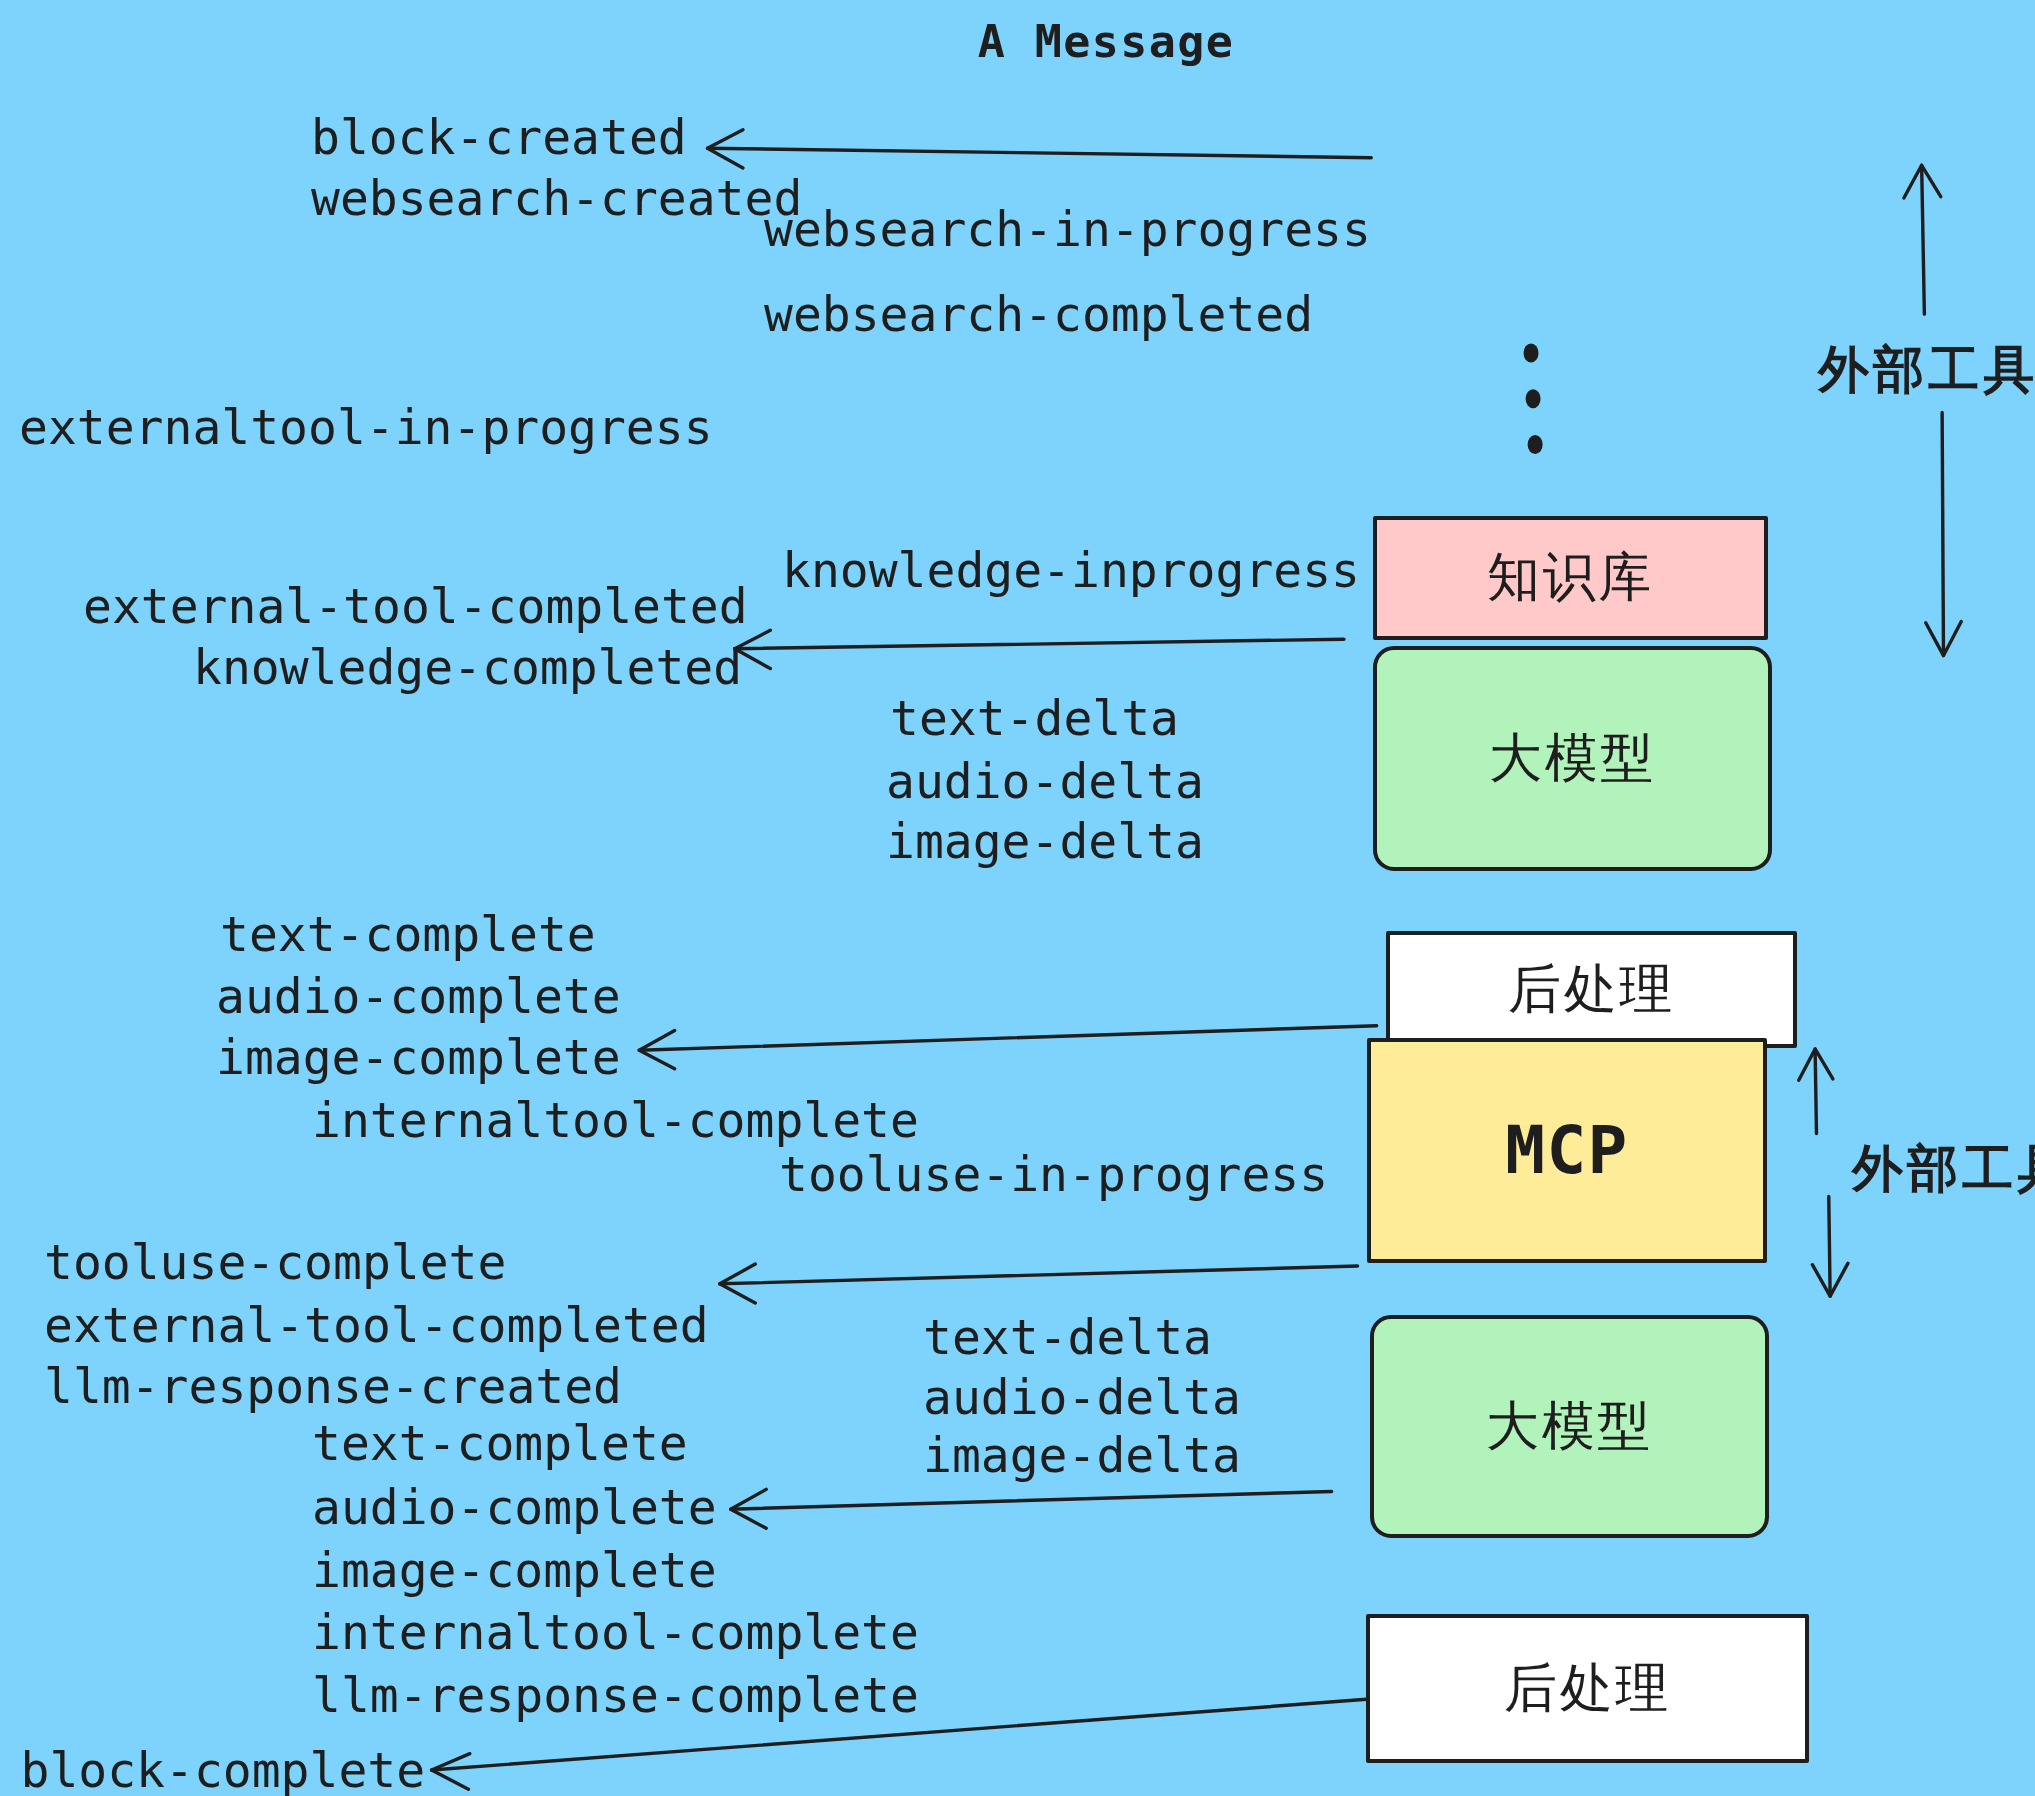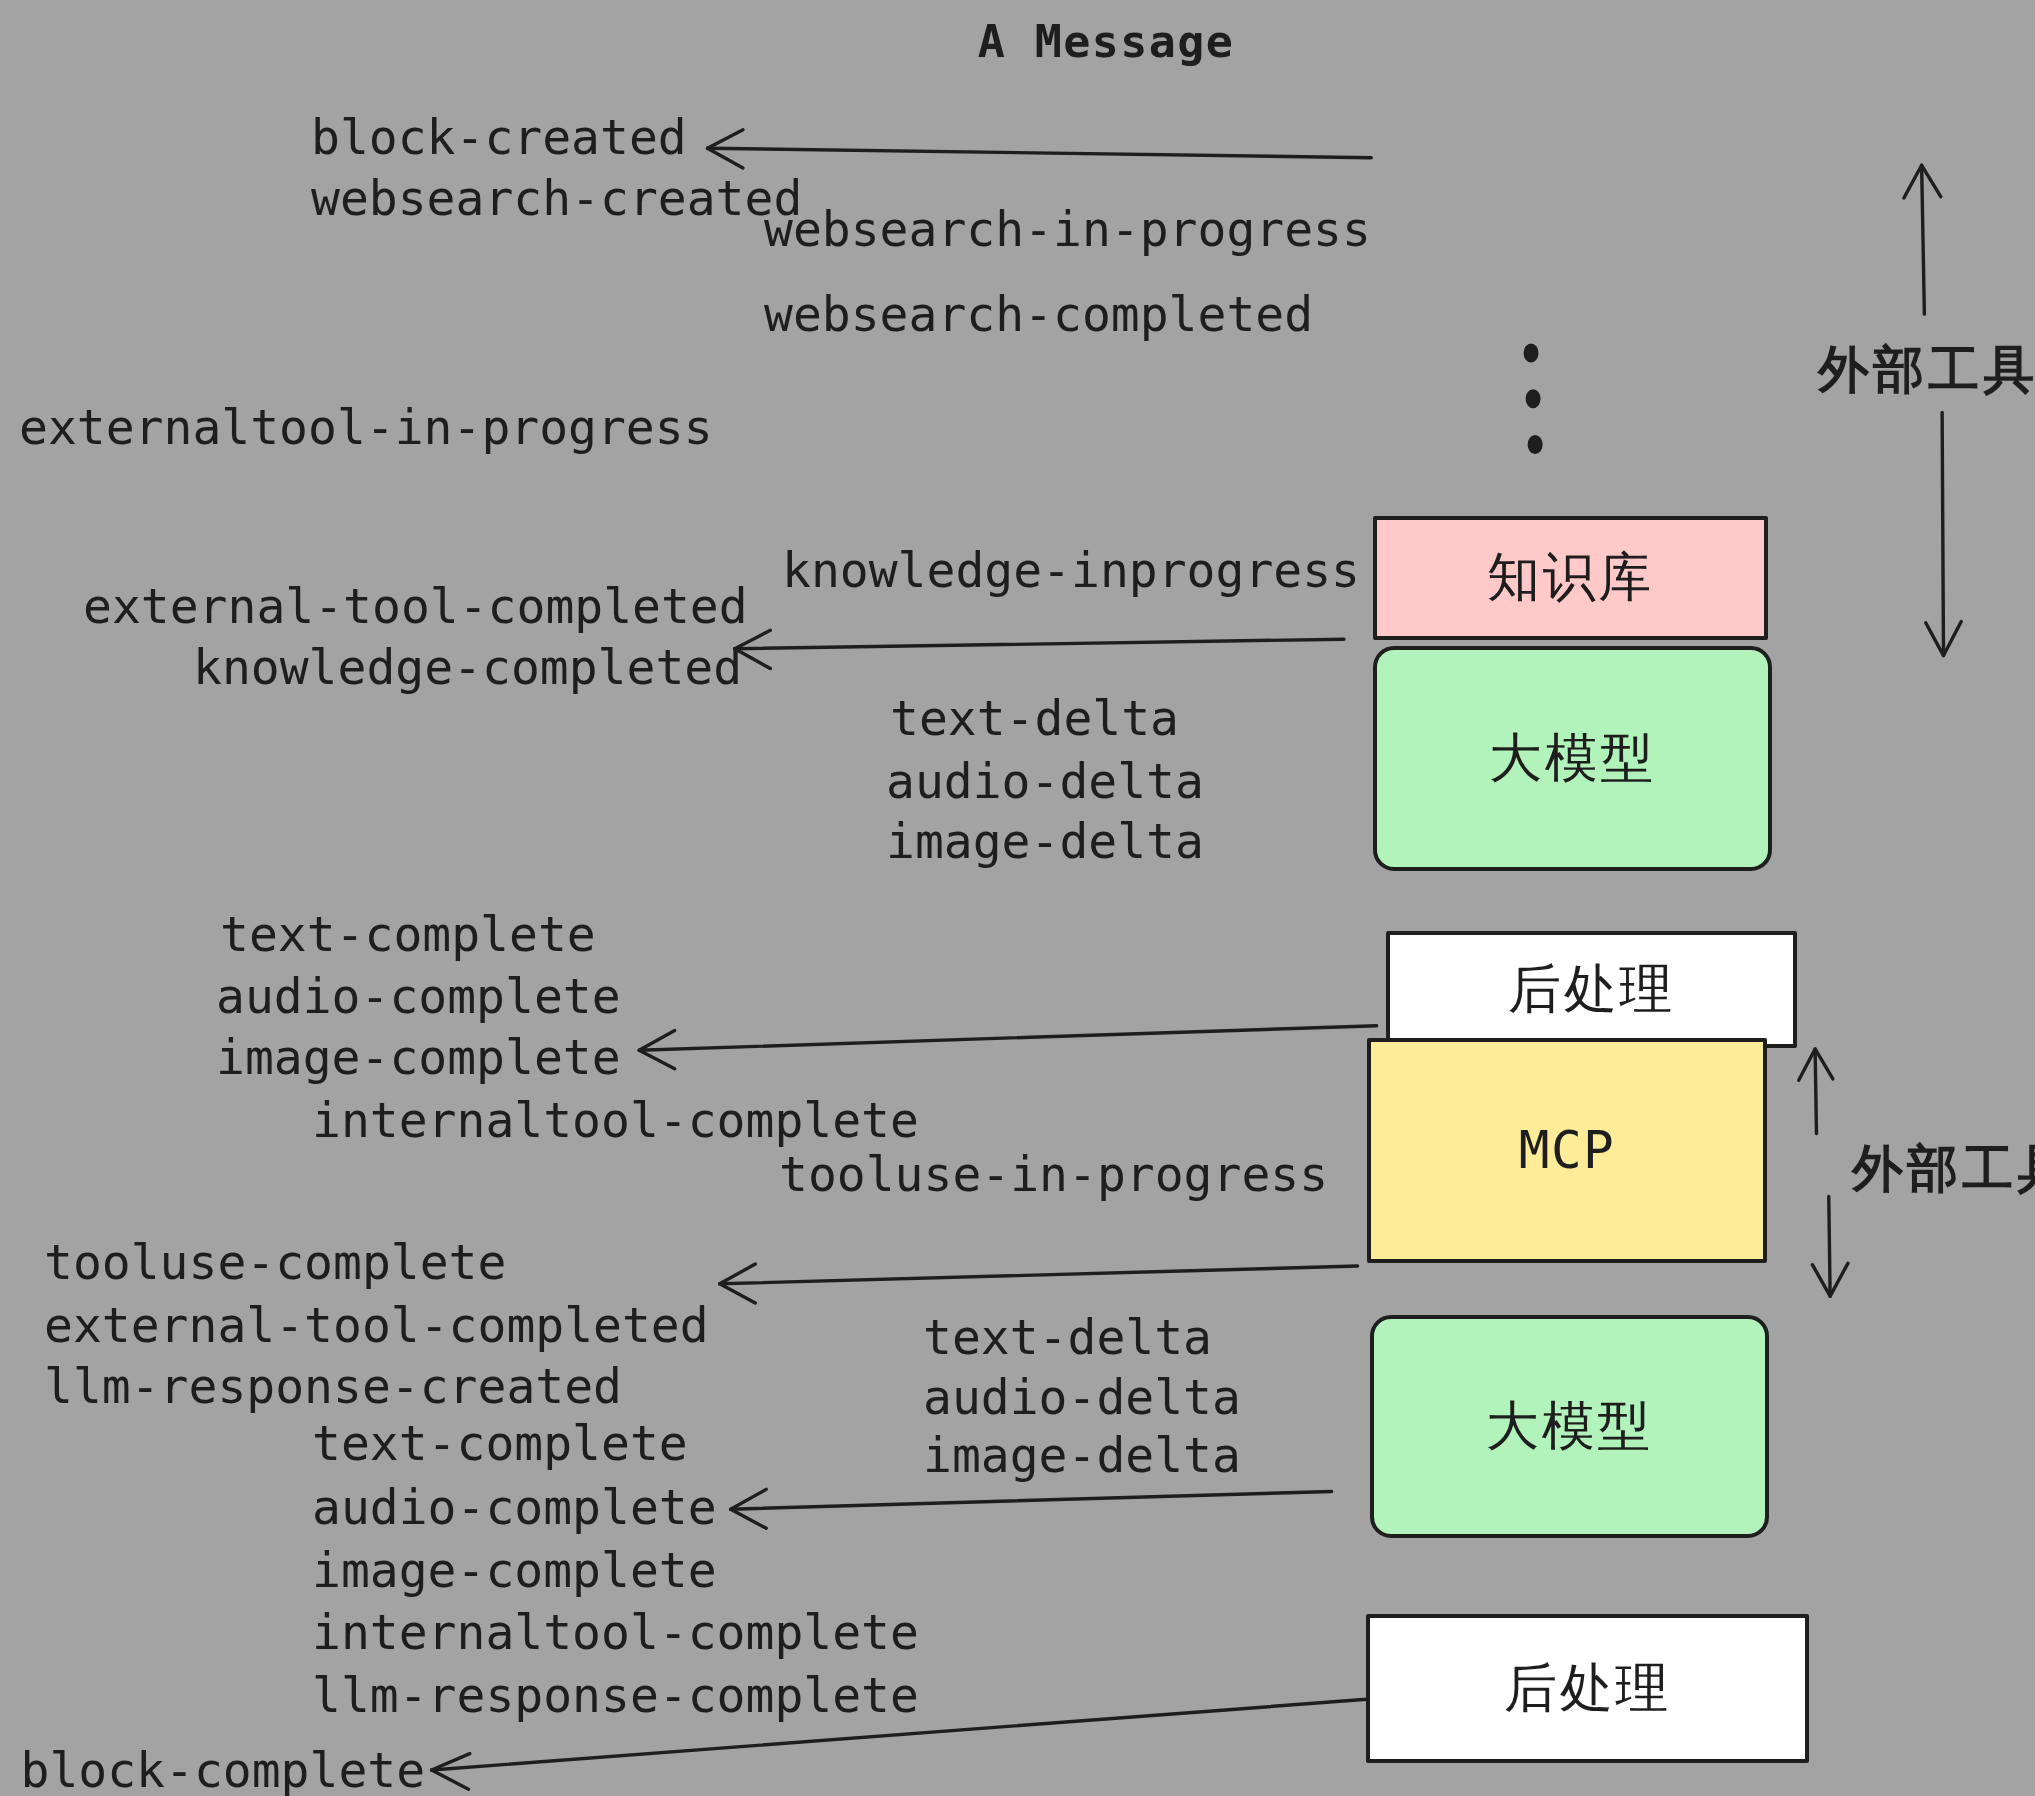--- a/index.html
+++ b/index.html
@@ -4,21 +4,21 @@
 <style>
   html, body {
     margin: 0;
     padding: 0;
     background: #ffffff;
   }
   #canvas {
     position: relative;
     width: 2035px;
     height: 1796px;
-    background: #a3a3a3;
+    background: #7dd3fc;
     font-family: "DejaVu Sans Mono", "Liberation Mono", monospace;
     color: #1e1e1e;
     overflow: hidden;
   }
   .title {
     position: absolute;
     left: 908px;
     top: 15px;
     width: 396px;
     text-align: center;
@@ -44,22 +44,22 @@
     box-sizing: border-box;
   }
   .box span {
     font-family: "Liberation Sans", "DejaVu Sans", sans-serif;
     font-size: 53px;
     letter-spacing: 2.7px;
     white-space: nowrap;
   }
   .box.mcp span {
     font-family: "DejaVu Sans Mono", "Liberation Mono", monospace;
-    font-size: 51px;
-    font-weight: normal;
+    font-size: 66px;
+    font-weight: bold;
     letter-spacing: 1.4px;
     text-align: center;
   }
   .fill-pink   { background: #ffc9c9; }
   .fill-green  { background: #b2f2bb; border-radius: 21px; }
   .fill-yellow { background: #ffec99; }
   .fill-white  { background: #ffffff; margin-top: 28px; }
   .side-label {
     position: absolute;
     font-family: "Liberation Sans", "DejaVu Sans", sans-serif;

